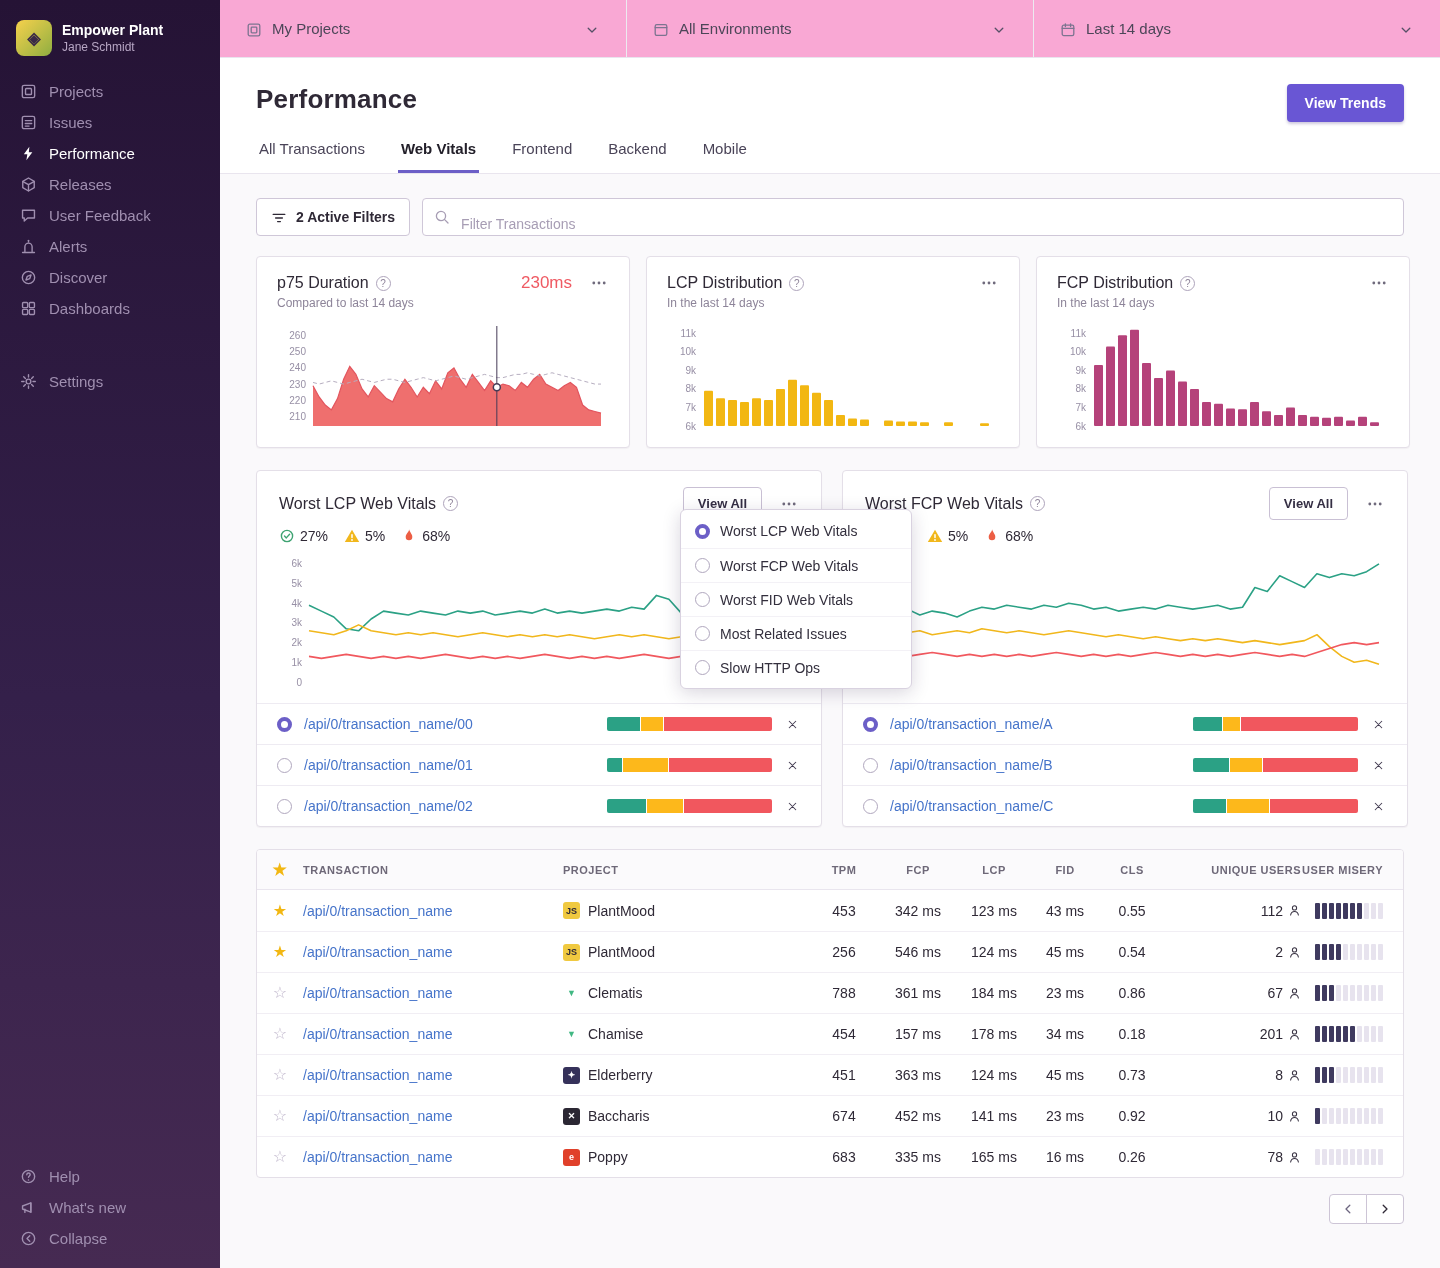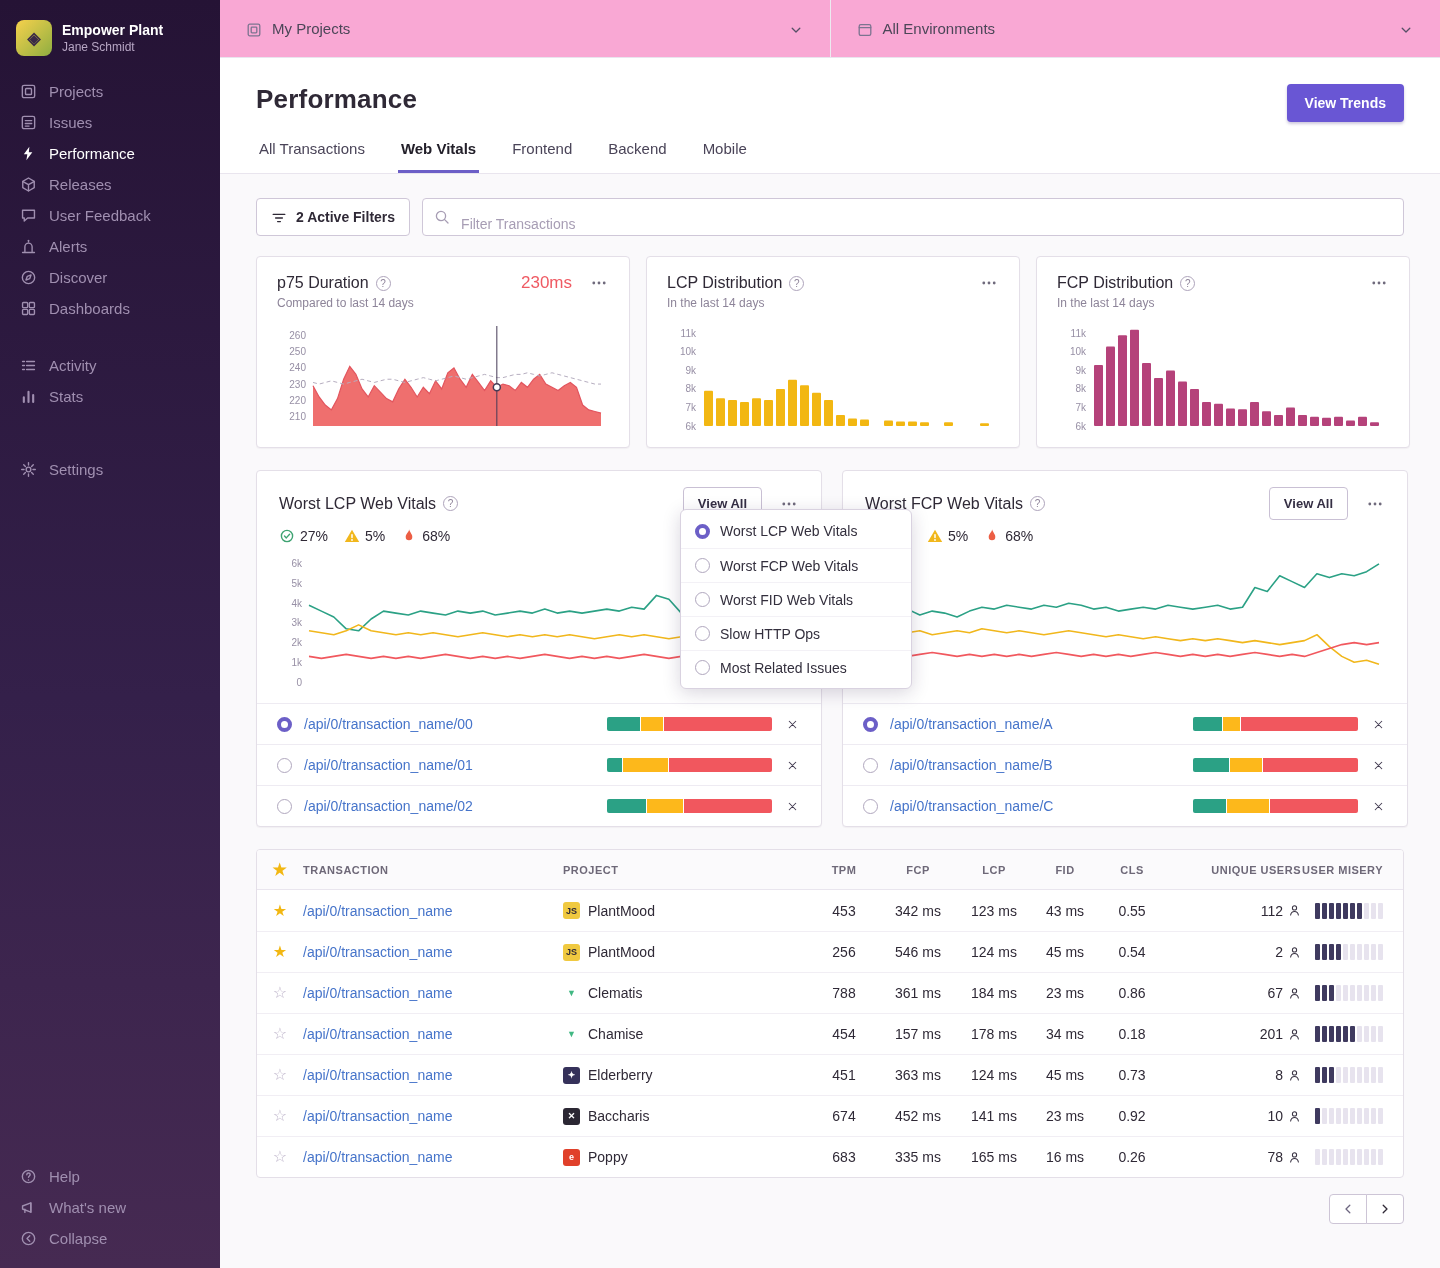--- a/index.html
+++ b/index.html
@@ -182,34 +182,20 @@
         <div class="nav-item">
           <svg class="icn " viewBox="0 0 16 16" fill="none" stroke="currentColor" stroke-width="1.3" stroke-linecap="round" stroke-linejoin="round">
             <rect x="2.4" y="2.4" width="4.8" height="4.8" rx="0.8"></rect>
             <rect x="8.8" y="2.4" width="4.8" height="4.8" rx="0.8"></rect>
             <rect x="2.4" y="8.8" width="4.8" height="4.8" rx="0.8"></rect>
             <rect x="8.8" y="8.8" width="4.8" height="4.8" rx="0.8"></rect>
           </svg>
           <span>Dashboards</span>
         </div>
       </nav>
-    <nav id="nav-secondary">
-        <div class="nav-item">
-          <svg class="icn " viewBox="0 0 16 16" fill="none" stroke="currentColor" stroke-width="1.3" stroke-linecap="round" stroke-linejoin="round">
-            <path d="M2.4 4.2h1.8M6.2 4.2h7.4M2.4 8h1.8M6.2 8h7.4M2.4 11.8h1.8M6.2 11.8h7.4"></path>
-          </svg>
-          <span>Activity</span>
-        </div>
-        <div class="nav-item">
-          <svg class="icn " viewBox="0 0 16 16" fill="none" stroke="currentColor" stroke-width="1.3" stroke-linecap="round" stroke-linejoin="round">
-            <path d="M3.6 13.2V8.8M8 13.2V3.6M12.4 13.2V6.6" stroke-width="2"></path>
-          </svg>
-          <span>Stats</span>
-        </div>
-      </nav>
     <nav id="nav-tertiary">
         <div class="nav-item">
           <svg class="icn " viewBox="0 0 16 16" fill="none" stroke="currentColor" stroke-width="1.3" stroke-linecap="round" stroke-linejoin="round">
             <circle cx="8" cy="8" r="2.2"></circle>
             <path d="M8 1.6v2.2M8 12.2v2.2M1.6 8h2.2M12.2 8h2.2M3.5 3.5l1.6 1.6M10.9 10.9l1.6 1.6M12.5 3.5l-1.6 1.6M5.1 10.9l-1.6 1.6"></path>
           </svg>
           <span>Settings</span>
         </div>
       </nav>
     <div class="side-spacer"></div>
@@ -252,20 +238,30 @@
               <path d="M4.2 6.2L8 10l3.8-3.8"></path>
             </svg></span>
       </div>
       <div class="tseg">
         <span class="lead" id="ic-env"><svg class="icn " viewBox="0 0 16 16" fill="none" stroke="currentColor" stroke-width="1.3" stroke-linecap="round" stroke-linejoin="round">
               <rect x="2.2" y="2.6" width="11.6" height="10.8" rx="1.6"></rect>
               <path d="M2.2 5.6h11.6"></path>
             </svg></span>
         <span class="label">All Environments</span>
         <span class="chev" id="ic-chev2"><svg class="icn " viewBox="0 0 16 16" fill="none" stroke="currentColor" stroke-width="1.3" stroke-linecap="round" stroke-linejoin="round">
+              <path d="M4.2 6.2L8 10l3.8-3.8"></path>
+            </svg></span>
+      </div>
+      <div class="tseg">
+        <span class="lead" id="ic-cal"><svg class="icn " viewBox="0 0 16 16" fill="none" stroke="currentColor" stroke-width="1.3" stroke-linecap="round" stroke-linejoin="round">
+              <rect x="2.2" y="3.2" width="11.6" height="10.4" rx="1.6"></rect>
+              <path d="M2.2 6.4h11.6M5.4 1.8v2.8M10.6 1.8v2.8"></path>
+            </svg></span>
+        <span class="label">Last 14 days</span>
+        <span class="chev" id="ic-chev3"><svg class="icn " viewBox="0 0 16 16" fill="none" stroke="currentColor" stroke-width="1.3" stroke-linecap="round" stroke-linejoin="round">
               <path d="M4.2 6.2L8 10l3.8-3.8"></path>
             </svg></span>
       </div>
     </header>
 
     <div class="page-head">
       <div class="title-row">
         <h1>Performance</h1>
         <button class="view-trends">View Trends</button>
       </div>
@@ -612,25 +608,25 @@
             <div class="menu-item">
               <span class="radio"></span>
               <span>Worst FCP Web Vitals</span>
             </div>
             <div class="menu-item">
               <span class="radio"></span>
               <span>Worst FID Web Vitals</span>
             </div>
             <div class="menu-item">
               <span class="radio"></span>
-              <span>Slow HTTP Ops</span>
+              <span>Most Related Issues</span>
             </div>
             <div class="menu-item">
               <span class="radio"></span>
-              <span>Most Related Issues</span>
+              <span>Slow HTTP Ops</span>
             </div>
           </div>
       </div>
 
       <div class="tx-table">
         <div class="tr head" id="table-head">
             <div class="th c-star">
               <span class="star on">★</span>
             </div>
             <div class="th c-tx">TRANSACTION</div>

